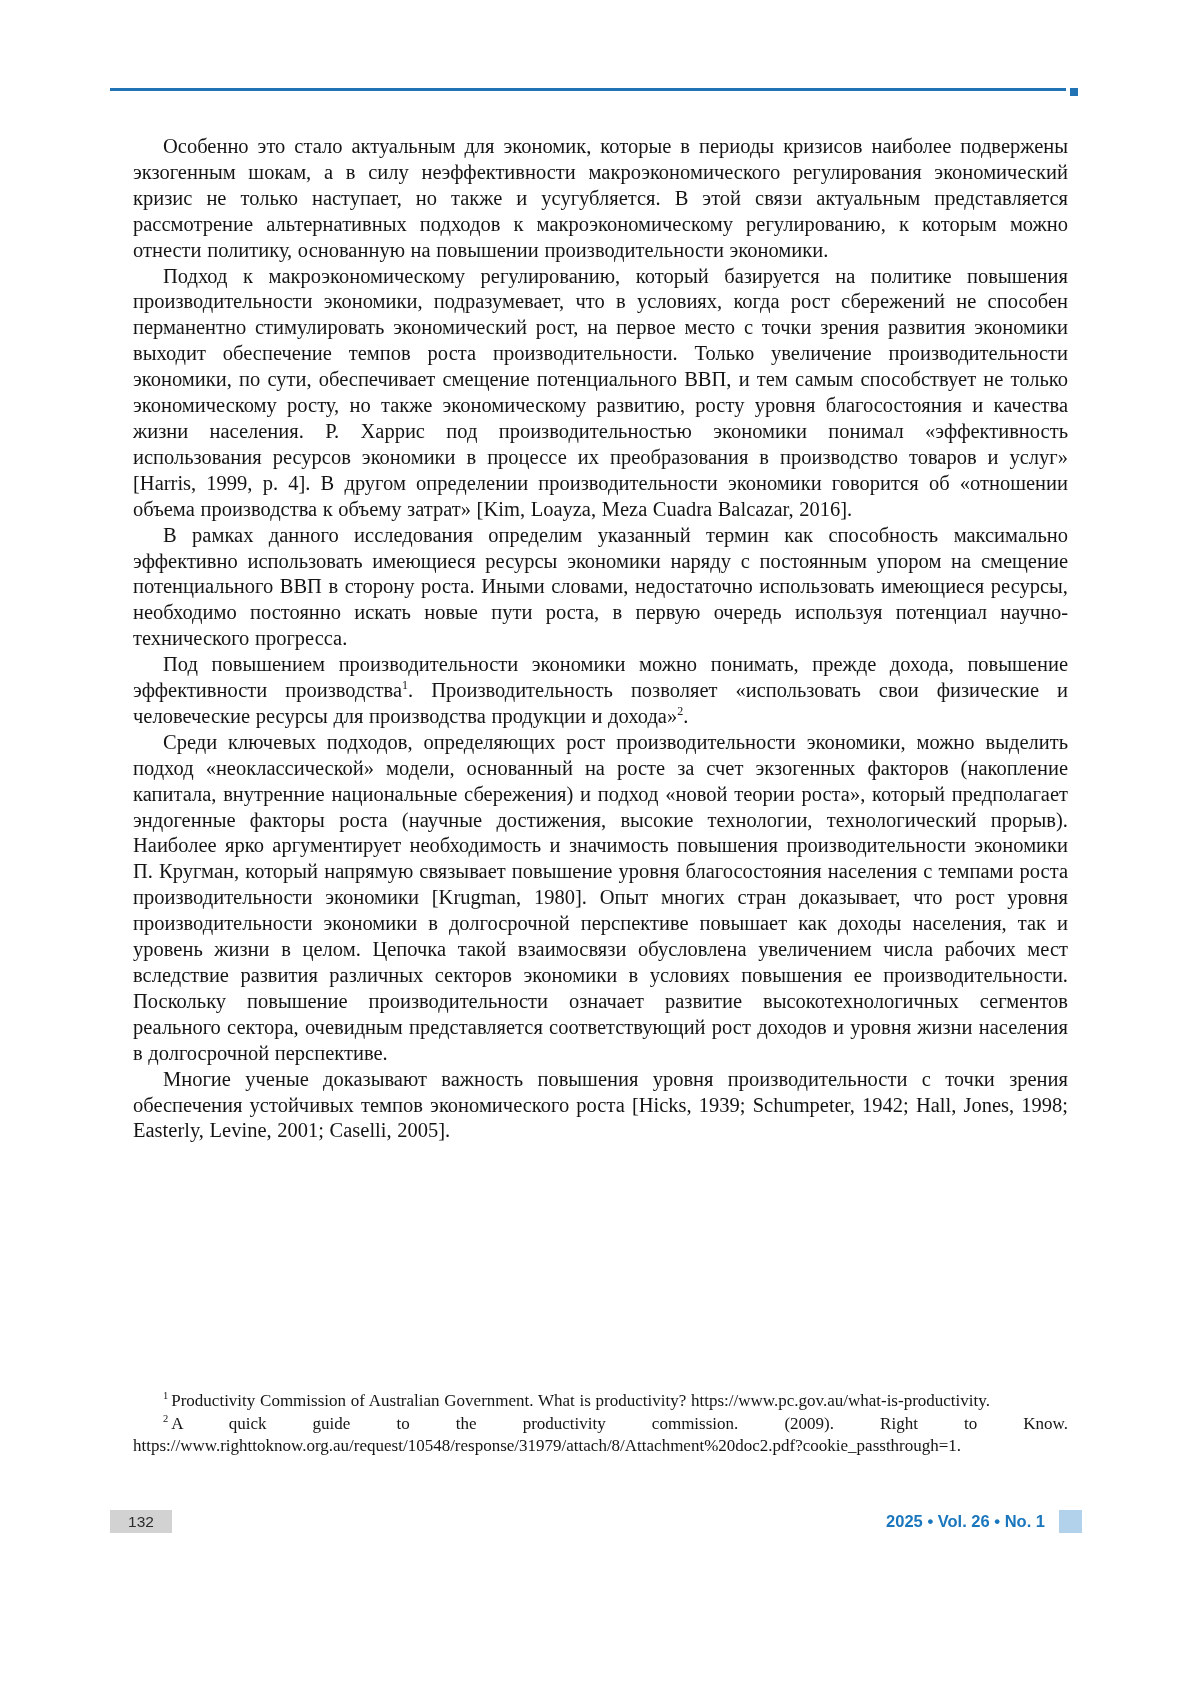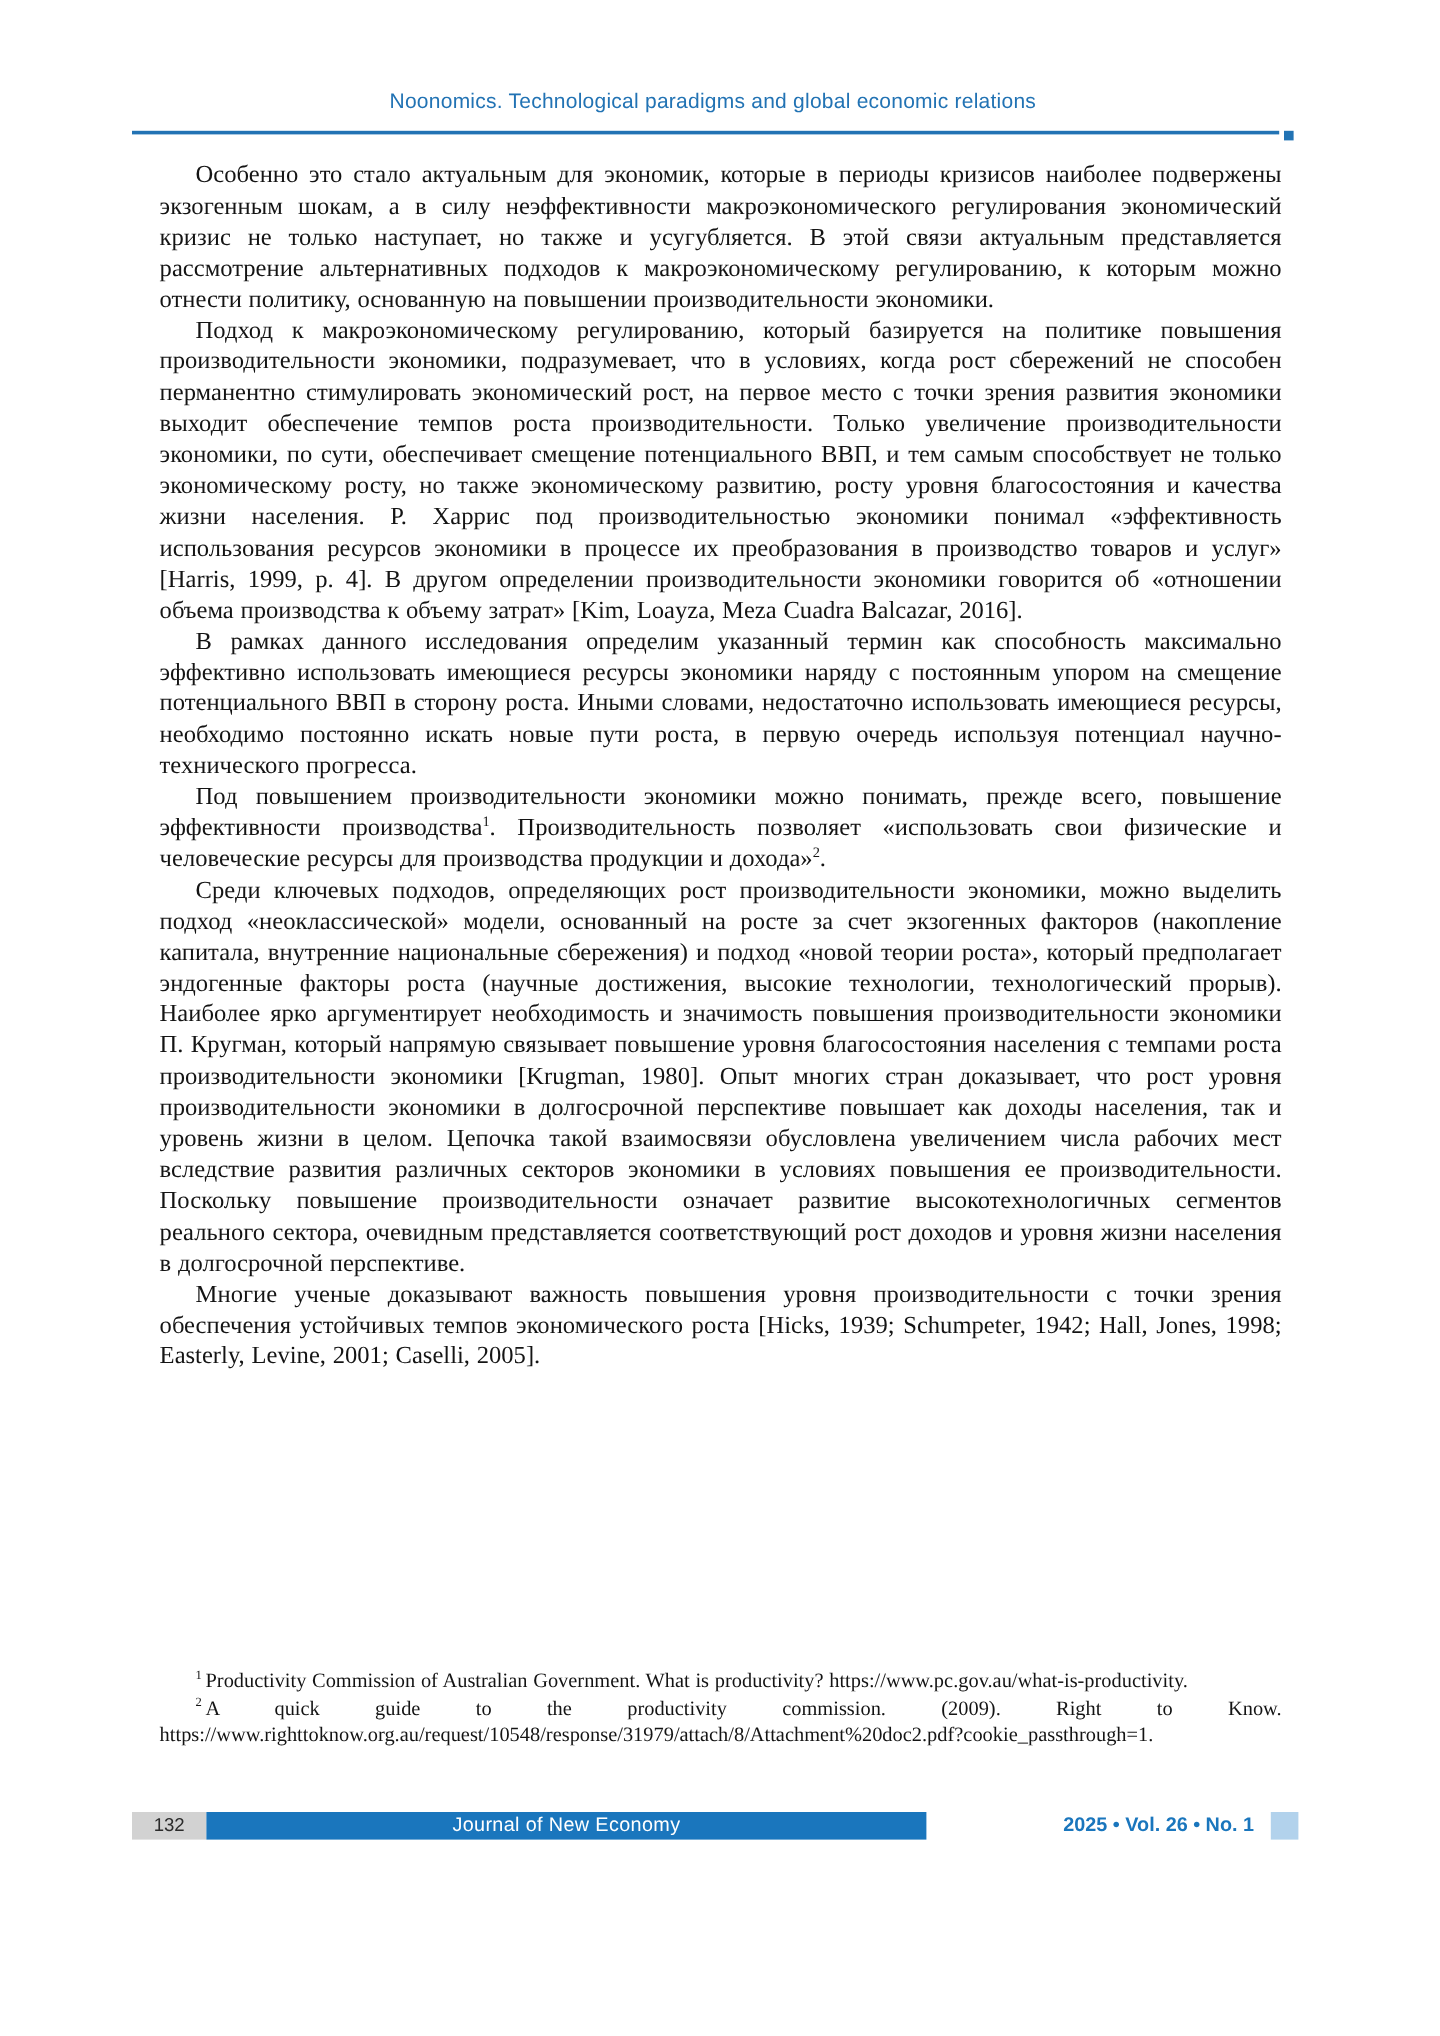--- a/index.html
+++ b/index.html
@@ -118,45 +118,41 @@
     width:23px;
     background:var(--footer-square);
   }
 </style>
 </head>
 <body>
 
 <div class="page">
 
   <header class="page-header">
-    <div class="running-title">Noonomics. Technological paradigms and global economic relations</div>
     <div class="header-rule">
       <div class="rule-line"></div>
       <div class="rule-square"></div>
     </div>
   </header>
 
   <main class="article-body">
     <div id="paragraphs">
         <p class="para"><span>Особенно это стало актуальным для экономик, которые в периоды кризисов наиболее подвержены экзогенным шокам, а в силу неэффективности макроэкономического регулирования экономический кризис не только наступает, но также и усугубляется. В этой связи актуальным представляется рассмотрение альтернативных подходов к макроэкономическому регулированию, к которым можно отнести политику, основанную на повышении производительности экономики.</span></p>
         <p class="para"><span>Подход к макроэкономическому регулированию, который базируется на политике повышения производительности экономики, подразумевает, что в условиях, когда рост сбережений не способен перманентно стимулировать экономический рост, на первое место с точки зрения развития экономики выходит обеспечение темпов роста производительности. Только увеличение производительности экономики, по сути, обеспечивает смещение потенциального ВВП, и тем самым способствует не только экономическому росту, но также экономическому развитию, росту уровня благосостояния и качества жизни населения. Р. Харрис под производительностью экономики понимал «эффективность использования ресурсов экономики в процессе их преобразования в производство товаров и услуг» [Harris, 1999, p. 4]. В другом определении производительности экономики говорится об «отношении объема производства к объему затрат» [Kim, Loayza, Meza Cuadra Balcazar, 2016].</span></p>
         <p class="para"><span>В рамках данного исследования определим указанный термин как способность максимально эффективно использовать имеющиеся ресурсы экономики наряду с постоянным упором на смещение потенциального ВВП в сторону роста. Иными словами, недостаточно использовать имеющиеся ресурсы, необходимо постоянно искать новые пути роста, в первую очередь используя потенциал научно-технического прогресса.</span></p>
-        <p class="para"><span>Под повышением производительности экономики можно понимать, прежде всего, повышение эффективности производства</span><sup>1</sup><span>. Производительность позволяет «использовать свои физические и человеческие ресурсы для производства продукции и дохода»</span><sup>2</sup><span>.</span></p>
+        <p class="para"><span>Под повышением производительности экономики можно понимать, прежде дохода, повышение эффективности производства</span><sup>1</sup><span>. Производительность позволяет «использовать свои физические и человеческие ресурсы для производства продукции и дохода»</span><sup>2</sup><span>.</span></p>
         <p class="para"><span>Среди ключевых подходов, определяющих рост производительности экономики, можно выделить подход «неоклассической» модели, основанный на росте за счет экзогенных факторов (накопление капитала, внутренние национальные сбережения) и подход «новой теории роста», который предполагает эндогенные факторы роста (научные достижения, высокие технологии, технологический прорыв). Наиболее ярко аргументирует необходимость и значимость повышения производительности экономики П. Кругман, который напрямую связывает повышение уровня благосостояния населения с темпами роста производительности экономики [Krugman, 1980]. Опыт многих стран доказывает, что рост уровня производительности экономики в долгосрочной перспективе повышает как доходы населения, так и уровень жизни в целом. Цепочка такой взаимосвязи обусловлена увеличением числа рабочих мест вследствие развития различных секторов экономики в условиях повышения ее производительности. Поскольку повышение производительности означает развитие высокотехнологичных сегментов реального сектора, очевидным представляется соответствующий рост доходов и уровня жизни населения в долгосрочной перспективе.</span></p>
         <p class="para"><span>Многие ученые доказывают важность повышения уровня производительности с точки зрения обеспечения устойчивых темпов экономического роста [Hicks, 1939; Schumpeter, 1942; Hall, Jones, 1998; Easterly, Levine, 2001; Caselli, 2005].</span></p>
       </div>
   </main>
 
   <section class="footnotes" id="footnotes">
       <p class="footnote"><sup>1</sup><span>Productivity Commission of Australian Government. What is productivity? https://www.pc.gov.au/what-is-productivity.</span></p>
       <p class="footnote"><sup>2</sup><span>A quick guide to the productivity commission. (2009). Right to Know. https://www.righttoknow.org.au/request/10548/response/31979/attach/8/Attachment%20doc2.pdf?cookie_passthrough=1.</span></p>
     </section>
 
   <footer class="page-footer">
     <div class="page-number-box">132</div>
-    <div class="journal-bar">
-      <span>Journal of New Economy</span>
-    </div>
     <div class="issue-info">2025 • Vol. 26 • No. 1</div>
     <div class="footer-square"></div>
   </footer>
 
 </div>
 
 </body></html>

